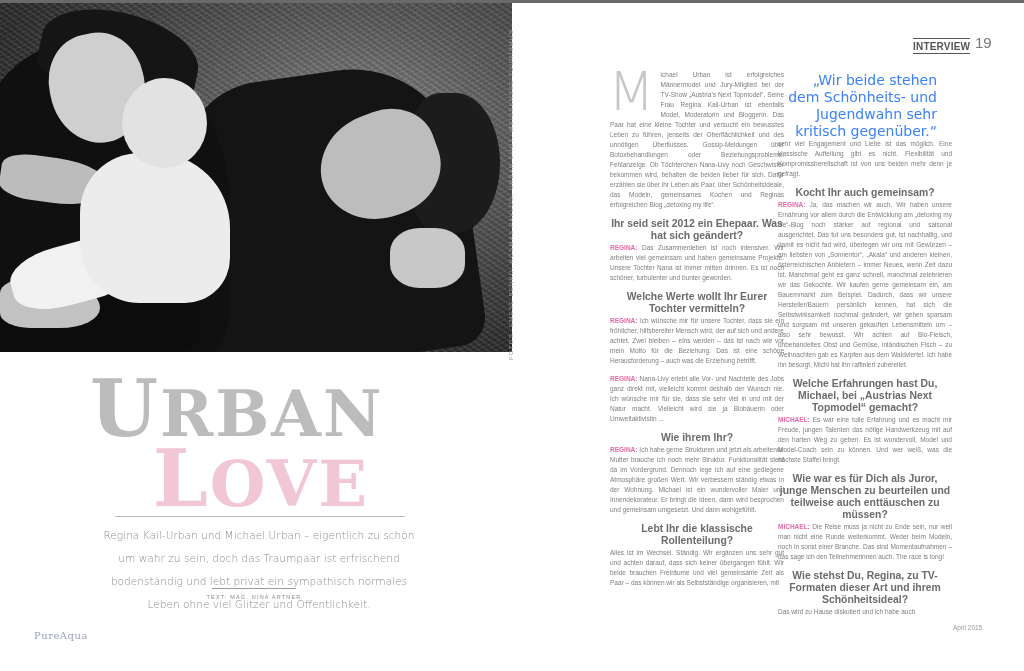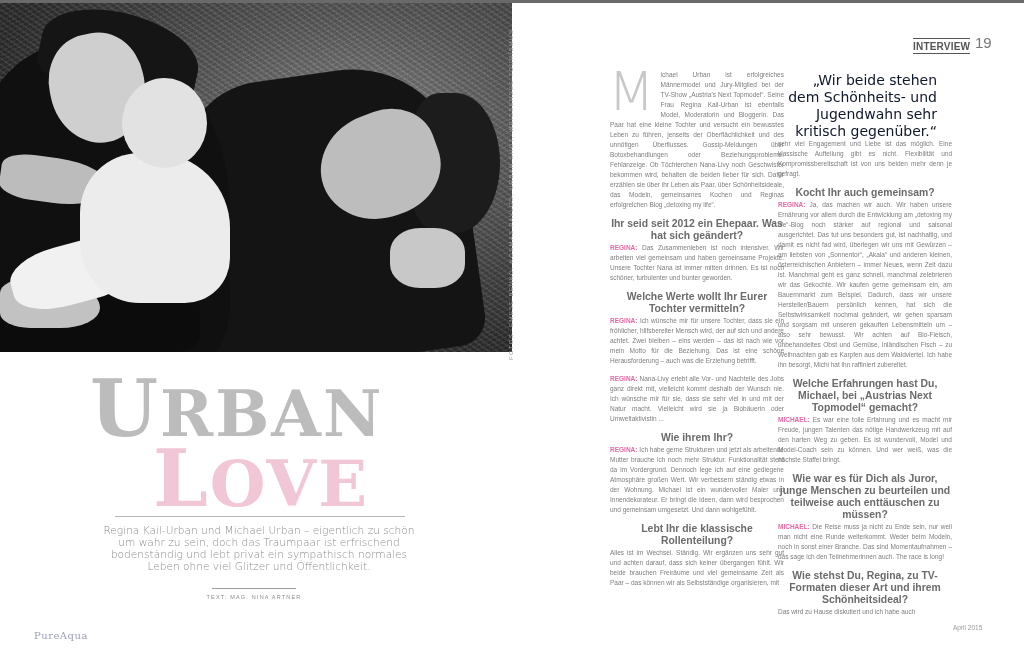--- a/index.html
+++ b/index.html
@@ -34,39 +34,39 @@
      font-size: 6px; letter-spacing: 1.3px; color: #9a9a9a; white-space: nowrap; }
 
   
   .title { position: absolute; left: 90px; top: 370px; width: 320px; font-family: "DejaVu Serif", serif; line-height: 1; }
   .title .t1 { display: block; font-size: 64px; color: #bcbcbc; letter-spacing: 2px; font-weight: bold; }
   .title .t1 .big { font-size: 78px; }
   .title .t2 { display: block; margin-left: 63px; margin-top: -8px; font-size: 64px; color: #f1c6d6; letter-spacing: 2px; }
   .title .t2 .big { font-size: 78px; }
 
   .intro-rule { position: absolute; left: 115px; top: 516px; width: 290px; height: 1px; background: #b8b8b8; }
-  .intro { position: absolute; left: 103px; top: 524px; width: 312px; text-align: center; font-size: 10.6px; line-height: 12px; color: #8c8c8c; font-family: "DejaVu Sans", sans-serif; font-weight: 300; }
+  .intro { position: absolute; left: 103px; top: 524px; width: 312px; text-align: center; font-size: 10.6px; line-height: 23px; color: #8c8c8c; font-family: "DejaVu Sans", sans-serif; font-weight: 300; }
   .intro-rule2 { position: absolute; left: 212px; top: 588px; width: 84px; height: 1px; background: #9c9c9c; }
   .byline { position: absolute; left: 180px; top: 594px; width: 148px; text-align: center; font-size: 5.5px; letter-spacing: 1.2px; color: #8c8c8c; }
 
   .brand { position: absolute; left: 34px; top: 630px; font-family: "DejaVu Serif", serif; font-size: 10px; color: #9a9fb8; letter-spacing: 0.5px; }
 
   
   .section-tag { position: absolute; left: 913px; top: 38px; font-size: 10px; font-weight: bold; color: #555; border-top: 1.5px solid #555; border-bottom: 1.5px solid #555; padding: 2px 0 1px; letter-spacing: 0.2px; }
   .page-num { position: absolute; left: 975px; top: 34px; font-size: 15px; color: #777; font-weight: 300; }
 
   .col { position: absolute; width: 174px; font-size: 6.5px; line-height: 10px; color: #7d7d7d; text-align: justify; }
   .col1 { left: 610px; top: 70px; }
   .col2 { left: 778px; top: 139px; }
   .col p { margin-bottom: 8px; }
   .col h3 { font-size: 10.4px; line-height: 12px; color: #6b6b6b; font-weight: bold; margin-bottom: 1px; text-align: center; }
   .col .spk { color: #e46aa6; font-weight: bold; }
   .dropcap { float: left; font-size: 54px; line-height: 42px; color: #c8c8c8; margin: 1px 6px 0 -2px; font-family: "DejaVu Sans", sans-serif; font-weight: 200; }
 
-  .pullquote { position: absolute; left: 780px; top: 72px; width: 157px; text-align: right; font-size: 14px; line-height: 17px; color: #0f172a; font-family: "DejaVu Sans", sans-serif; }
+  .pullquote { position: absolute; left: 780px; top: 72px; width: 157px; text-align: right; font-size: 14px; line-height: 17px; color: #3b82f6; font-family: "DejaVu Sans", sans-serif; }
 
   .issue-date { position: absolute; left: 953px; top: 624px; font-size: 6.5px; color: #9a9a9a; }
 </style>
 </head>
 <body>
 
 <div class="topband"></div>
 
 <div class="photo" title="Black-and-white photo of a couple lying on grass with their baby">
   <div class="grass"></div>

